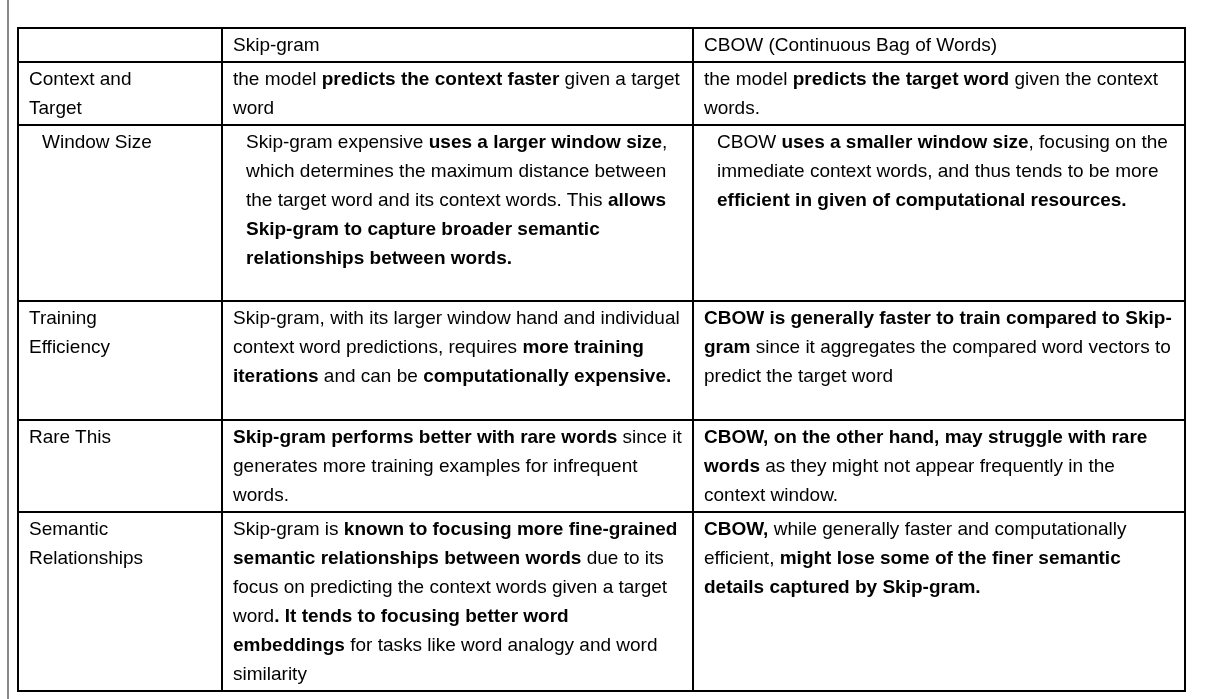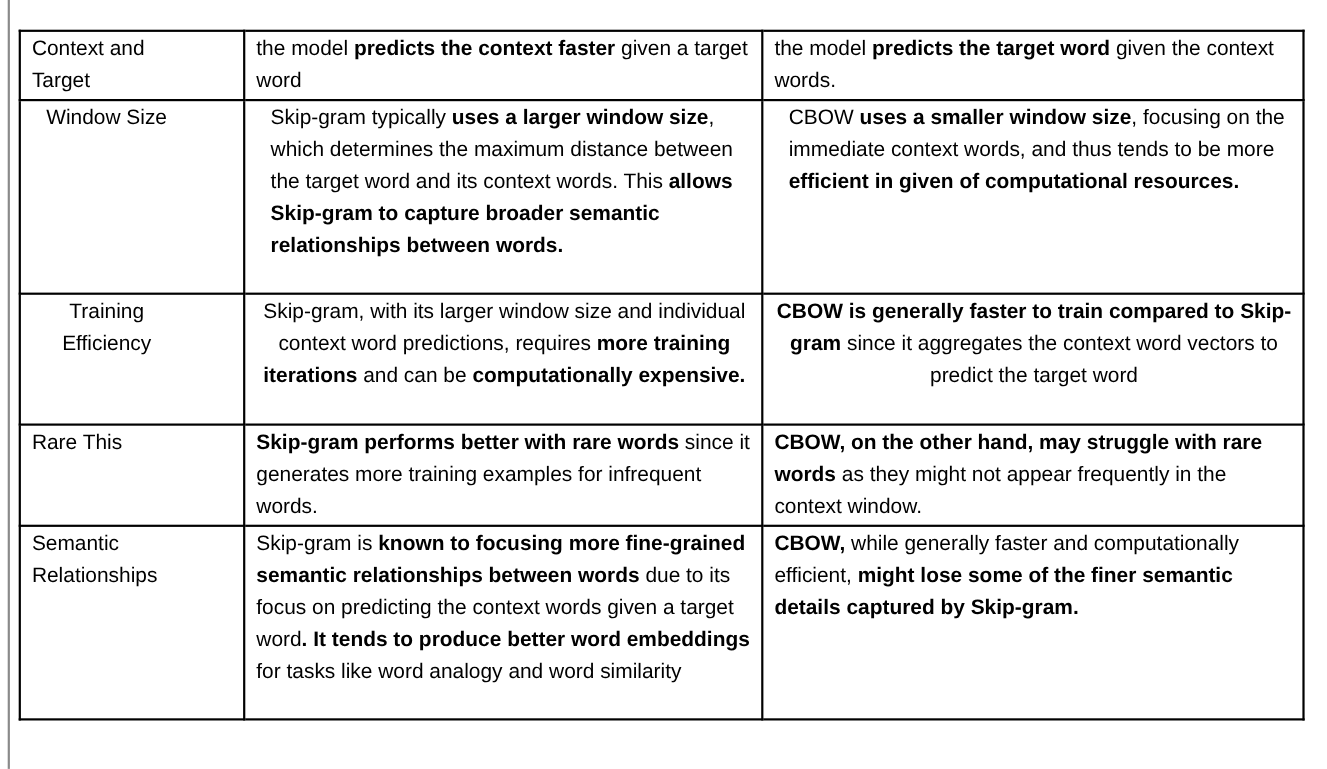--- a/index.html
+++ b/index.html
@@ -38,81 +38,86 @@
     font-size: 19px;
     line-height: 29px;
     font-weight: 400;
     word-wrap: break-word;
   }
   table.cmp td.c0 { padding-right: 56px; }
   table.cmp .b { font-weight: 700; }
   tr.h0 td { height: 27px; }
   tr.r1 td { height: 56px; margin-top: 36px; }
   tr.r2 td { height: 171px; padding-left: 23px; }
-  tr.r3 td { height: 114px; text-align: center; }
+  tr.r3 td { height: 114px; }
   tr.r4 td { height: 85px; }
   tr.r5 td { height: 171px; }
 </style>
 </head>
 <body>
 
 <div class="page-edge-line"></div>
 
 <table class="cmp">
   <colgroup>
     <col style="width:204px">
     <col style="width:471px">
     <col style="width:492px">
   </colgroup>
 
   <tbody>
+      <tr class="h0">
+    <td class="c0"></td>
+    <td><span>Skip-gram</span></td>
+    <td><span>CBOW (Continuous Bag of Words)</span></td>
+  </tr>
 
   <tr class="r1">
     <td class="c0"><span>Context and Target</span></td>
     <td>
       <span>the model </span><span class="b">predicts the context faster</span><span> given a target word</span>
     </td>
     <td>
       <span>the model </span><span class="b">predicts the target word</span><span> given the context words.</span>
     </td>
   </tr>
 
   <tr class="r2">
     <td class="c0"><span>Window Size</span></td>
     <td>
-      <span>Skip-gram typically </span><span class="b">uses a larger window size</span><span>, which determines the maximum distance between the target word and its context words. This </span><span class="b">allows Skip-gram to capture broader semantic relationships between words.</span>
+      <span>Skip-gram expensive </span><span class="b">uses a larger window size</span><span>, which determines the maximum distance between the target word and its context words. This </span><span class="b">allows Skip-gram to capture broader semantic relationships between words.</span>
     </td>
     <td>
       <span>CBOW </span><span class="b">uses a smaller window size</span><span>, focusing on the immediate context words, and thus tends to be more </span><span class="b">efficient in given of computational resources.</span>
     </td>
   </tr>
 
   <tr class="r3">
     <td class="c0"><span>Training Efficiency</span></td>
     <td>
-      <span>Skip-gram, with its larger window size and individual context word predictions, requires </span><span class="b">more training iterations</span><span> and can be </span><span class="b">computationally expensive.</span>
+      <span>Skip-gram, with its larger window hand and individual context word predictions, requires </span><span class="b">more training iterations</span><span> and can be </span><span class="b">computationally expensive.</span>
     </td>
     <td>
-      <span class="b">CBOW is generally faster to train compared to Skip-gram</span><span> since it aggregates the context word vectors to predict the target word</span>
+      <span class="b">CBOW is generally faster to train compared to Skip-gram</span><span> since it aggregates the compared word vectors to predict the target word</span>
     </td>
   </tr>
 
   <tr class="r4">
     <td class="c0"><span>Rare This</span></td>
     <td>
       <span class="b">Skip-gram performs better with rare words</span><span> since it generates more training examples for infrequent words.</span>
     </td>
     <td>
       <span class="b">CBOW, on the other hand, may struggle with rare words</span><span> as they might not appear frequently in the context window.</span>
     </td>
   </tr>
 
   <tr class="r5">
     <td class="c0"><span>Semantic Relationships</span></td>
     <td>
-      <span>Skip-gram is </span><span class="b">known to focusing more fine-grained semantic relationships between words</span><span> due to its focus on predicting the context words given a target word</span><span class="b">. It tends to produce better word embeddings</span><span> for tasks like word analogy and word similarity</span>
+      <span>Skip-gram is </span><span class="b">known to focusing more fine-grained semantic relationships between words</span><span> due to its focus on predicting the context words given a target word</span><span class="b">. It tends to focusing better word embeddings</span><span> for tasks like word analogy and word similarity</span>
     </td>
     <td>
       <span class="b">CBOW,</span><span> while generally faster and computationally efficient, </span><span class="b">might lose some of the finer semantic details captured by Skip-gram.</span>
     </td>
   </tr>
 </tbody>
   </table>
 
 </body></html>

